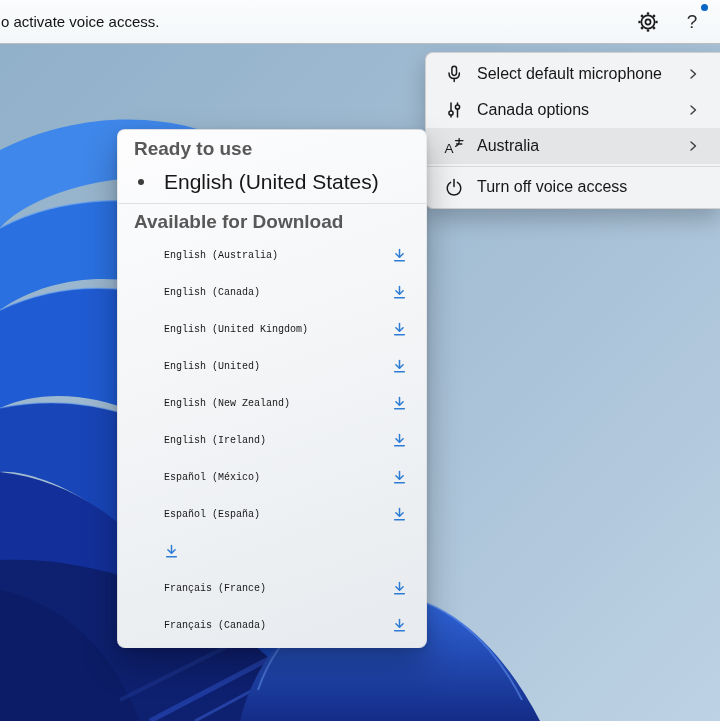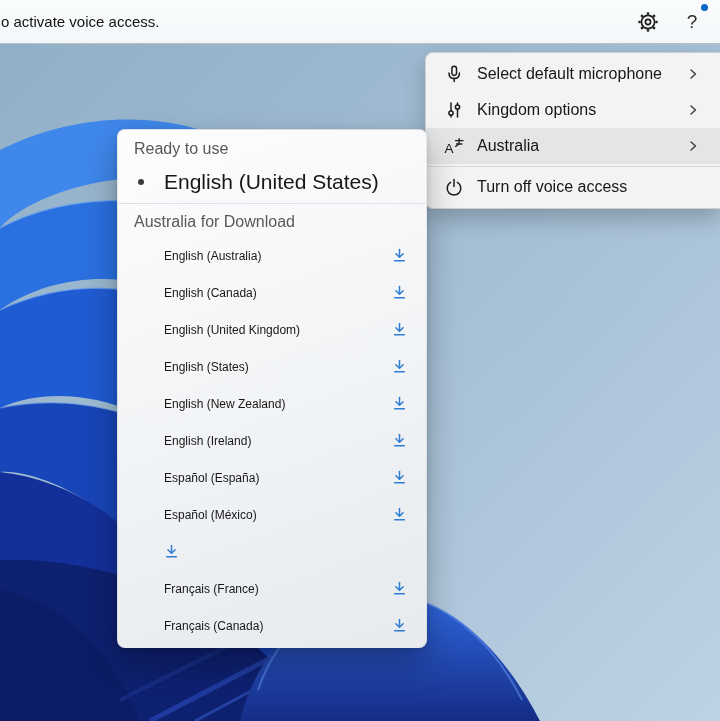--- a/index.html
+++ b/index.html
@@ -44,26 +44,26 @@
 
   
   .submenu{
     position:absolute;left:117px;top:129px;width:310px;height:519px;
     background:linear-gradient(160deg,#fdfdfe 0%,#f3f5f7 45%,#e7eaee 100%);
     border:1px solid rgba(0,0,0,.07);
     border-radius:8px;
     box-shadow:0 16px 34px rgba(0,0,0,.28), 0 2px 6px rgba(0,0,0,.12);
     z-index:20;box-sizing:border-box;padding:4px 0 5px 0;overflow:hidden;
   }
-  .sub-header{height:30px;display:flex;align-items:center;padding:0 16px;font-size:16px;color:#585858;}
+  .sub-header{height:30px;display:flex;align-items:center;padding:0 16px;font-size:19px;color:#585858;font-weight:bold;}
   .sub-row-selected{height:36px;display:flex;align-items:center;padding:0 18px 0 20px;}
   .bullet{width:6px;height:6px;border-radius:50%;background:#3c3c3c;margin-right:20px;flex:0 0 6px;}
   .sub-separator{height:1px;background:#dfe0e3;margin:3px 0 3px 0;}
   .lang-row{height:37px;display:flex;align-items:center;padding:0 19px 0 46px;}
-  .lang-label{flex:1;font-size:12px;color:#171717;}
+  .lang-label{flex:1;font-size:10px;color:#171717;font-family:Liberation Mono, monospace;}
   .sub-label{font-size:21px;color:#171717;}
   .dl-icon{width:15px;height:15px;flex:0 0 15px;}
 </style>
 </head>
 <body>
 
 <div class="screen">
 
   <svg class="wallpaper" viewBox="0 0 720 721" preserveAspectRatio="none">
     <defs>
@@ -138,21 +138,21 @@
         </div>
         <div class="menu-row">
           <span class="menu-icon">
             <svg width="20" height="20" viewBox="0 0 20 20" fill="none" stroke="#1b1b1b" stroke-width="1.5">
               <line x1="7" y1="3" x2="7" y2="17" stroke-linecap="round"></line>
               <circle cx="7" cy="13" r="2.1" fill="#f2f3f4"></circle>
               <line x1="13.5" y1="3" x2="13.5" y2="17" stroke-linecap="round"></line>
               <circle cx="13.5" cy="7" r="2.1" fill="#f2f3f4"></circle>
             </svg>
           </span>
-          <span class="menu-label">Kingdom options</span>
+          <span class="menu-label">Canada options</span>
           <span class="menu-chevron"><svg width="14" height="14" viewBox="0 0 14 14" fill="none">
               <path d="M5 3 L9.5 7 L5 11" stroke="#3d3d3d" stroke-width="1.4" stroke-linecap="round" stroke-linejoin="round"></path>
             </svg></span>
         </div>
         <div class="menu-row highlighted">
           <span class="menu-icon">
             <svg width="20" height="20" viewBox="0 0 20 20" fill="none">
               <text x="0.5" y="16.5" font-size="13.5" fill="#1b1b1b" font-family="Liberation Sans, sans-serif">A</text>
               <g stroke="#1b1b1b" stroke-width="1.3" stroke-linecap="round">
                 <path d="M11.5 4.6 H19"></path>
@@ -181,21 +181,21 @@
   </div>
 
   <div class="submenu">
     <div id="submenu-body">
         <div class="sub-header">Ready to use</div>
         <div class="sub-row-selected">
           <span class="bullet"></span>
           <span class="sub-label">English (United States)</span>
         </div>
         <div class="sub-separator"></div>
-        <div class="sub-header">Australia for Download</div>
+        <div class="sub-header">Available for Download</div>
         <div class="lang-row">
           <span class="lang-label">English (Australia)</span>
           <span class="dl-icon"><svg width="15" height="15" viewBox="0 0 15 15" fill="none" stroke="#2e7cd3" stroke-width="1.5" stroke-linecap="round" stroke-linejoin="round">
               <path d="M7.5 1.4 V9"></path>
               <path d="M3.9 5.8 L7.5 9.3 L11.1 5.8"></path>
               <path d="M2.7 12.7 H12.3"></path>
             </svg></span>
         </div>
         <div class="lang-row">
           <span class="lang-label">English (Canada)</span>
@@ -207,21 +207,21 @@
         </div>
         <div class="lang-row">
           <span class="lang-label">English (United Kingdom)</span>
           <span class="dl-icon"><svg width="15" height="15" viewBox="0 0 15 15" fill="none" stroke="#2e7cd3" stroke-width="1.5" stroke-linecap="round" stroke-linejoin="round">
               <path d="M7.5 1.4 V9"></path>
               <path d="M3.9 5.8 L7.5 9.3 L11.1 5.8"></path>
               <path d="M2.7 12.7 H12.3"></path>
             </svg></span>
         </div>
         <div class="lang-row">
-          <span class="lang-label">English (States)</span>
+          <span class="lang-label">English (United)</span>
           <span class="dl-icon"><svg width="15" height="15" viewBox="0 0 15 15" fill="none" stroke="#2e7cd3" stroke-width="1.5" stroke-linecap="round" stroke-linejoin="round">
               <path d="M7.5 1.4 V9"></path>
               <path d="M3.9 5.8 L7.5 9.3 L11.1 5.8"></path>
               <path d="M2.7 12.7 H12.3"></path>
             </svg></span>
         </div>
         <div class="lang-row">
           <span class="lang-label">English (New Zealand)</span>
           <span class="dl-icon"><svg width="15" height="15" viewBox="0 0 15 15" fill="none" stroke="#2e7cd3" stroke-width="1.5" stroke-linecap="round" stroke-linejoin="round">
               <path d="M7.5 1.4 V9"></path>
@@ -231,36 +231,36 @@
         </div>
         <div class="lang-row">
           <span class="lang-label">English (Ireland)</span>
           <span class="dl-icon"><svg width="15" height="15" viewBox="0 0 15 15" fill="none" stroke="#2e7cd3" stroke-width="1.5" stroke-linecap="round" stroke-linejoin="round">
               <path d="M7.5 1.4 V9"></path>
               <path d="M3.9 5.8 L7.5 9.3 L11.1 5.8"></path>
               <path d="M2.7 12.7 H12.3"></path>
             </svg></span>
         </div>
         <div class="lang-row">
+          <span class="lang-label">Español (México)</span>
+          <span class="dl-icon"><svg width="15" height="15" viewBox="0 0 15 15" fill="none" stroke="#2e7cd3" stroke-width="1.5" stroke-linecap="round" stroke-linejoin="round">
+              <path d="M7.5 1.4 V9"></path>
+              <path d="M3.9 5.8 L7.5 9.3 L11.1 5.8"></path>
+              <path d="M2.7 12.7 H12.3"></path>
+            </svg></span>
+        </div>
+        <div class="lang-row">
           <span class="lang-label">Español (España)</span>
           <span class="dl-icon"><svg width="15" height="15" viewBox="0 0 15 15" fill="none" stroke="#2e7cd3" stroke-width="1.5" stroke-linecap="round" stroke-linejoin="round">
               <path d="M7.5 1.4 V9"></path>
               <path d="M3.9 5.8 L7.5 9.3 L11.1 5.8"></path>
               <path d="M2.7 12.7 H12.3"></path>
             </svg></span>
         </div>
         <div class="lang-row">
-          <span class="lang-label">Español (México)</span>
-          <span class="dl-icon"><svg width="15" height="15" viewBox="0 0 15 15" fill="none" stroke="#2e7cd3" stroke-width="1.5" stroke-linecap="round" stroke-linejoin="round">
-              <path d="M7.5 1.4 V9"></path>
-              <path d="M3.9 5.8 L7.5 9.3 L11.1 5.8"></path>
-              <path d="M2.7 12.7 H12.3"></path>
-            </svg></span>
-        </div>
-        <div class="lang-row">
           <span class="dl-icon"><svg width="15" height="15" viewBox="0 0 15 15" fill="none" stroke="#2e7cd3" stroke-width="1.5" stroke-linecap="round" stroke-linejoin="round">
               <path d="M7.5 1.4 V9"></path>
               <path d="M3.9 5.8 L7.5 9.3 L11.1 5.8"></path>
               <path d="M2.7 12.7 H12.3"></path>
             </svg></span>
         </div>
         <div class="lang-row">
           <span class="lang-label">Français (France)</span>
           <span class="dl-icon"><svg width="15" height="15" viewBox="0 0 15 15" fill="none" stroke="#2e7cd3" stroke-width="1.5" stroke-linecap="round" stroke-linejoin="round">
               <path d="M7.5 1.4 V9"></path>

